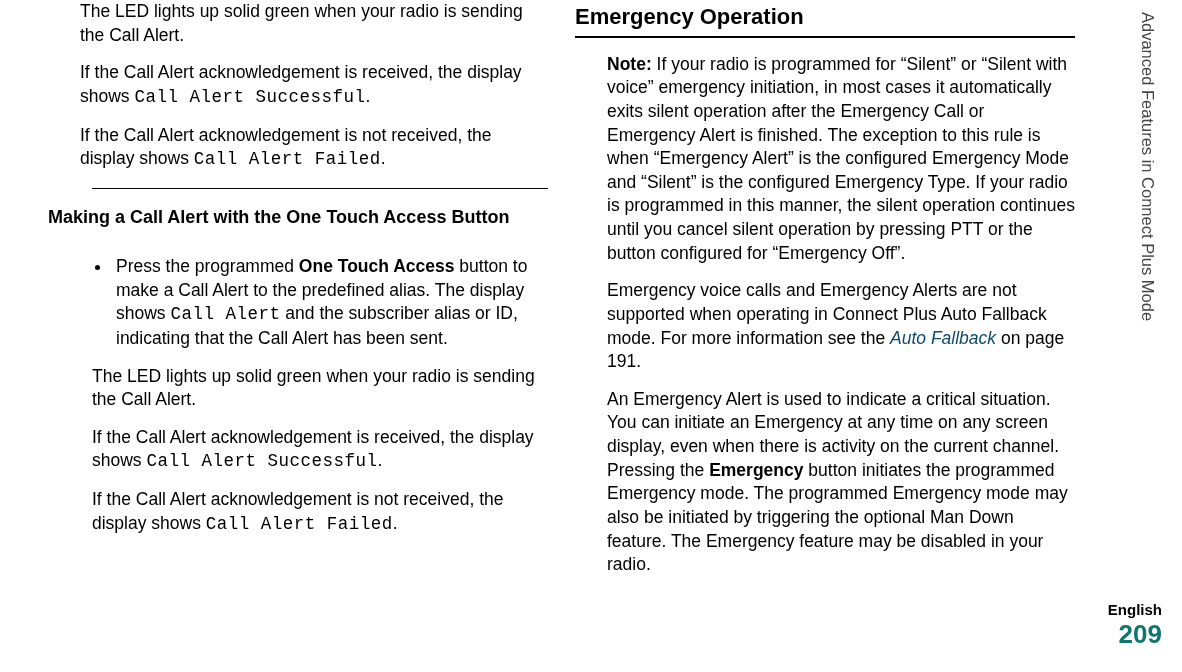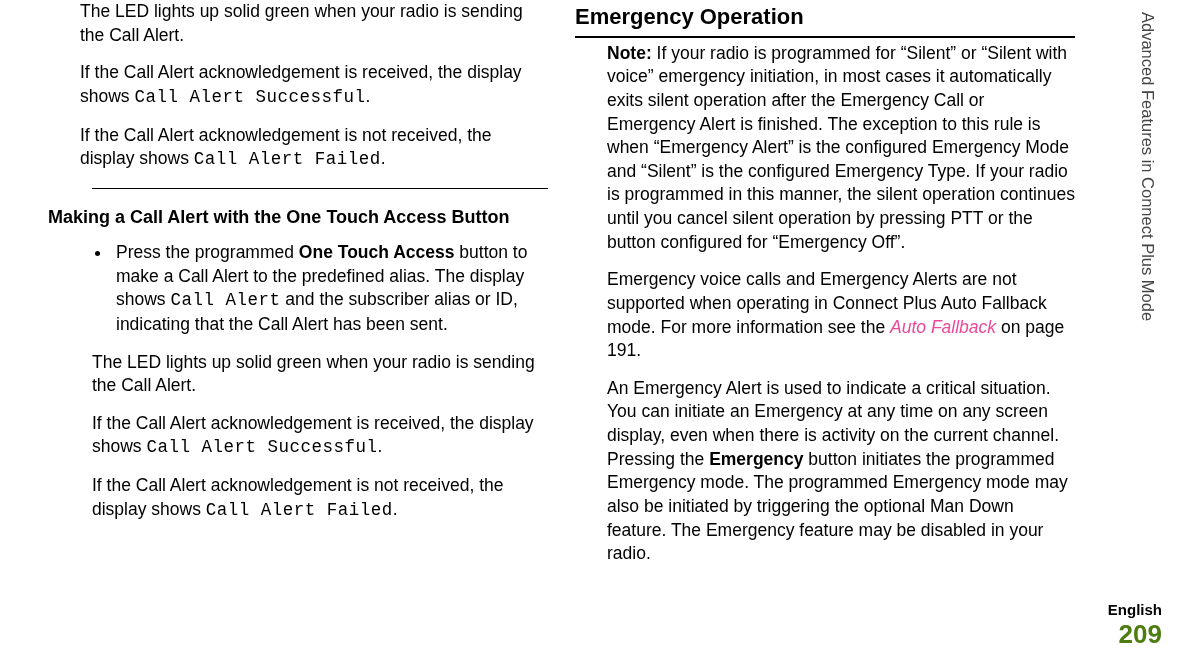--- a/index.html
+++ b/index.html
@@ -35,27 +35,27 @@
   .indent2 { margin-left: 44px; }
 
   .code {
     font-family: "Courier New", monospace;
     letter-spacing: 0.5px;
   }
 
   .heading-sub {
     font-size: 18px;
     font-weight: bold;
-    margin: 14px 0 12px 0;
+    margin: 14px 0 26px 0;
   }
 
   .heading-section {
     font-size: 22px;
     font-weight: bold;
-    margin: 2px 0 4px 0;
+    margin: 2px 0 15px 0;
     padding-bottom: 4px;
     border-bottom: 2px solid #000;
   }
 
   .hr {
     border: none;
     border-top: 1px solid #000;
     margin: 16px 0 16px 44px;
   }
 
@@ -63,21 +63,21 @@
     list-style: disc;
     margin: 4px 0 14px 0;
     padding-left: 64px;
   }
   ul.bullet li {
     margin: 0 0 14px 0;
     padding-left: 4px;
   }
 
   .link {
-    color: #ec4899;
+    color: #0c4a6e;
     font-style: italic;
   }
 
   .sidebar {
     position: absolute;
     right: 24px;
     top: 12px;
     width: 22px;
     height: 508px;
     font-size: 16.5px;
@@ -88,21 +88,21 @@
     align-items: center;
     justify-content: flex-start;
   }
 
   .page-num {
     position: absolute;
     right: 20px;
     bottom: 22px;
     font-size: 26px;
     font-weight: bold;
-    color: #4d7c0f;
+    color: #0f766e;
   }
   .lang {
     position: absolute;
     right: 20px;
     bottom: 54px;
     font-size: 15px;
     font-weight: bold;
     color: #000;
   }
 </style>

